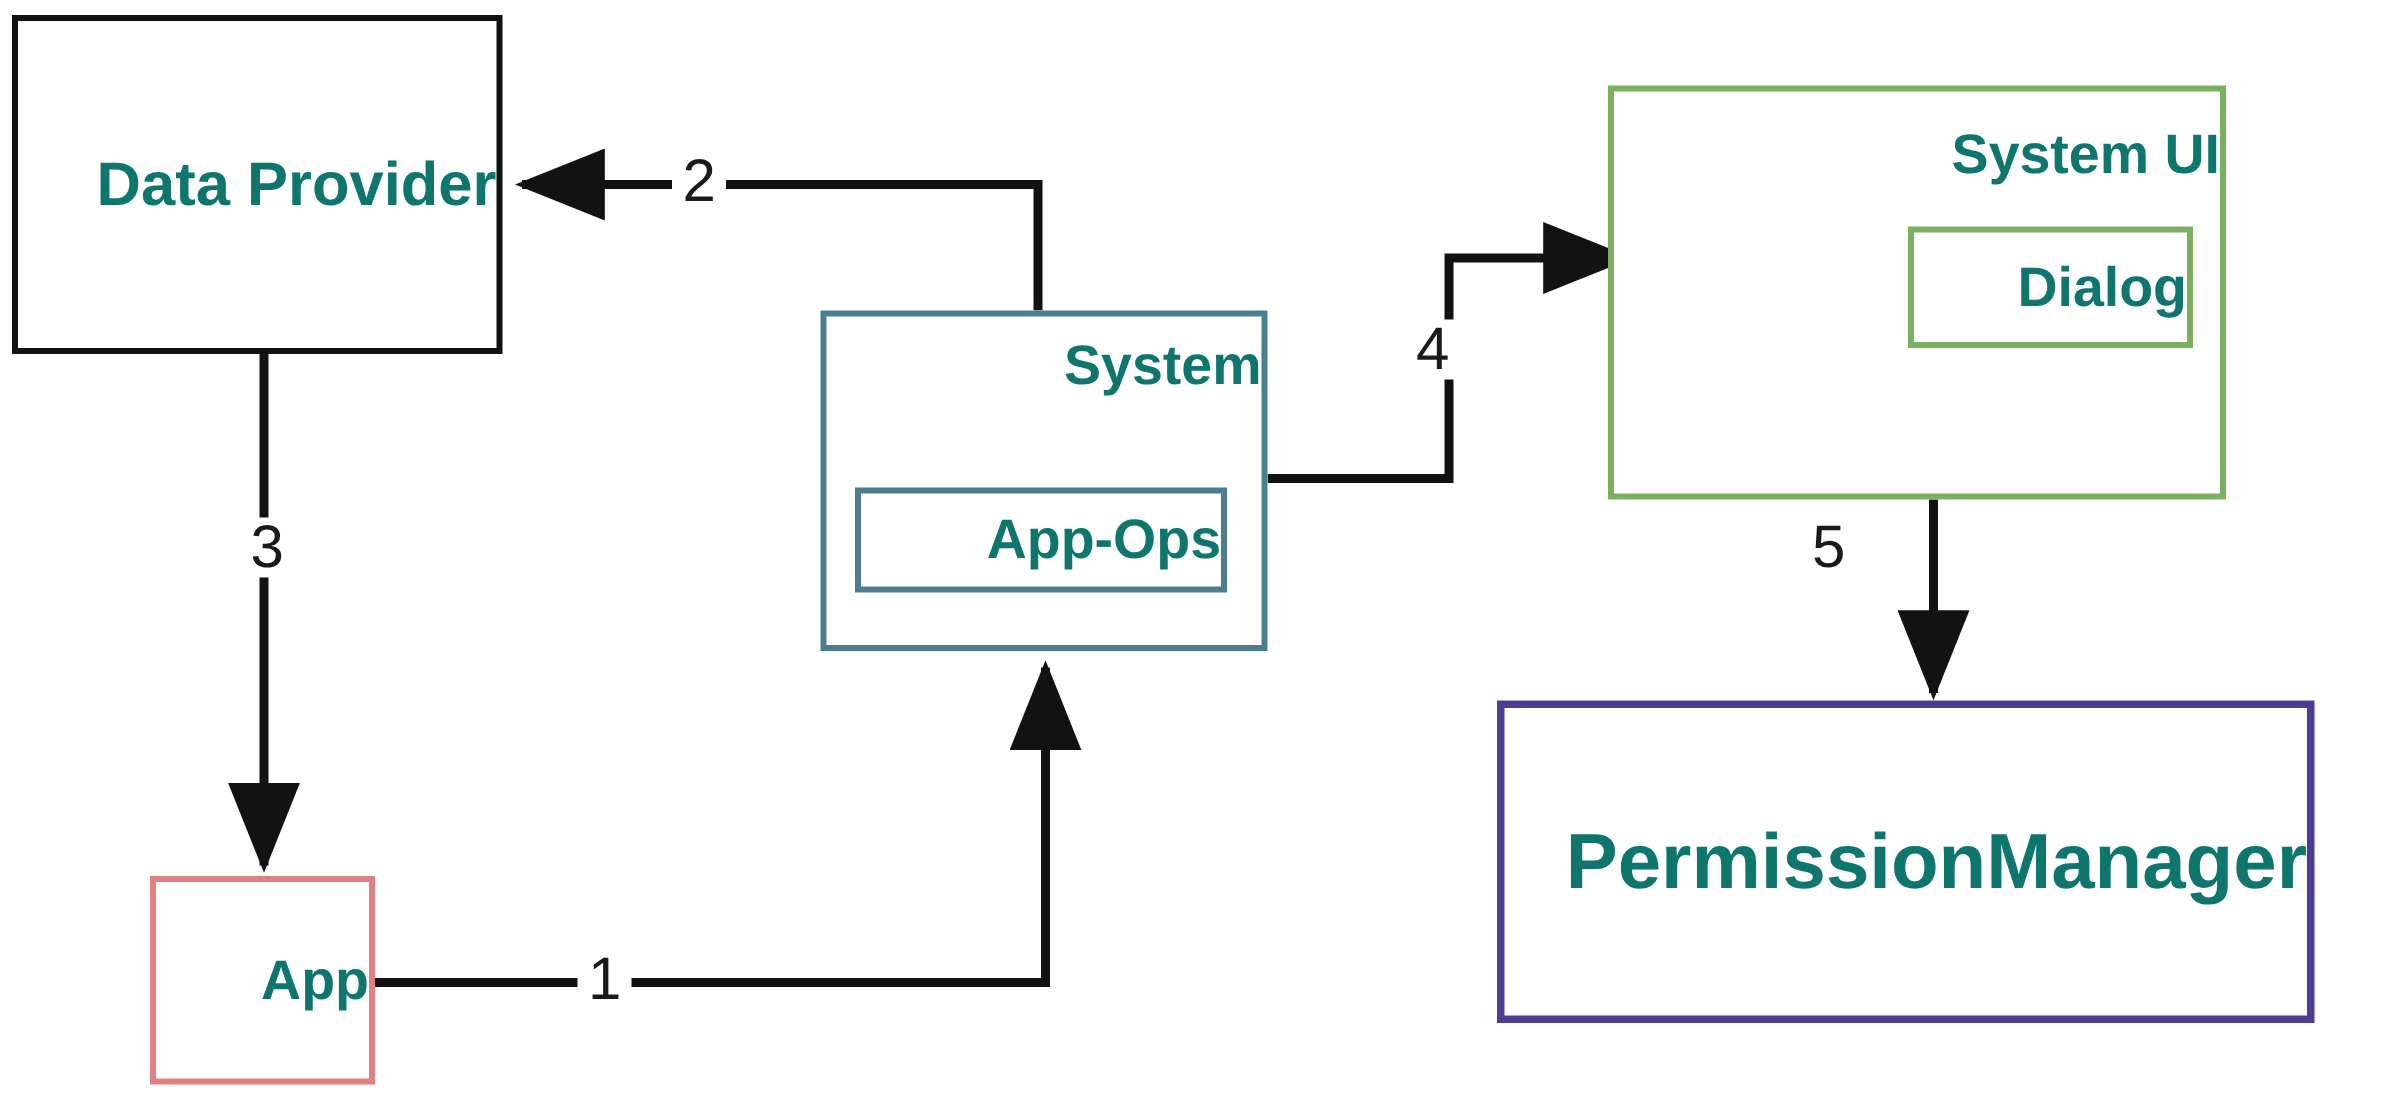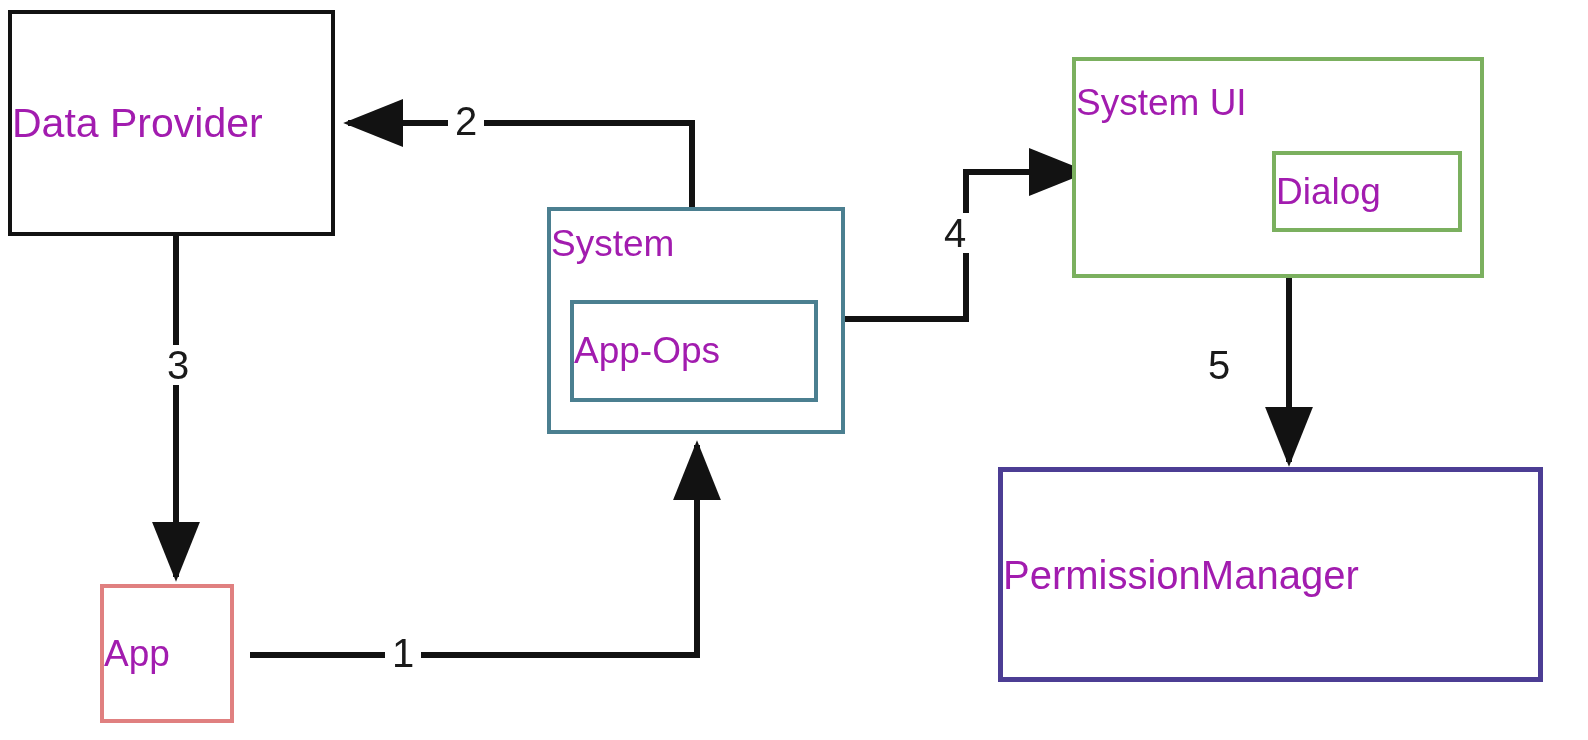--- a/index.html
+++ b/index.html
@@ -19,23 +19,23 @@
   }
   .node {
     position: absolute;
     box-sizing: border-box;
     background: #ffffff;
   }
   .node-label {
     position: absolute;
     left: 0;
     right: 0;
-    text-align: left;
-    color: #a21caf;
-    font-weight: 400;
+    text-align: right;
+    color: #0f766e;
+    font-weight: 700;
     white-space: nowrap;
   }
   
   #node-data-provider {
     left: 8px; top: 10px; width: 327px; height: 226px;
     border: 4px solid #121212;
   }
   #node-data-provider .node-label {
     top: 50%; transform: translateY(-50%);
     font-size: 41px;
@@ -44,31 +44,31 @@
   #node-system {
     left: 547px; top: 207px; width: 298px; height: 227px;
     border: 4px solid #4b7f90;
   }
   #node-system > .node-label {
     top: 12px;
     font-size: 37px;
   }
   
   #node-app-ops {
-    left: 570px; top: 300px; width: 248px; height: 102px;
+    left: 570px; top: 325px; width: 248px; height: 70px;
     border: 4px solid #4b7f90;
     padding-left: 43px;
   }
   #node-app-ops .node-label {
     top: 50%; transform: translateY(-50%);
     font-size: 37px;
   }
   
   #node-system-ui {
-    left: 1072px; top: 57px; width: 412px; height: 221px;
+    left: 1072px; top: 57px; width: 412px; height: 276px;
     border: 4px solid #7bb05f;
   }
   #node-system-ui > .node-label {
     top: 21px;
     font-size: 37px;
   }
   
   #node-dialog {
     left: 1272px; top: 151px; width: 190px; height: 81px;
     border: 4px solid #7bb05f;
@@ -77,25 +77,25 @@
     top: 50%; transform: translateY(-50%);
     font-size: 37px;
   }
   
   #node-permission-manager {
     left: 998px; top: 467px; width: 545px; height: 215px;
     border: 5px solid #4c3d94;
   }
   #node-permission-manager .node-label {
     top: 50%; transform: translateY(-50%);
-    font-size: 40px;
+    font-size: 52px;
   }
   
   #node-app {
-    left: 100px; top: 584px; width: 134px; height: 139px;
+    left: 100px; top: 584px; width: 150px; height: 139px;
     border: 4px solid #e08080;
   }
   #node-app .node-label {
     top: 50%; transform: translateY(-50%);
     font-size: 37px;
   }
   
   #edges {
     position: absolute;
     left: 0; top: 0;

